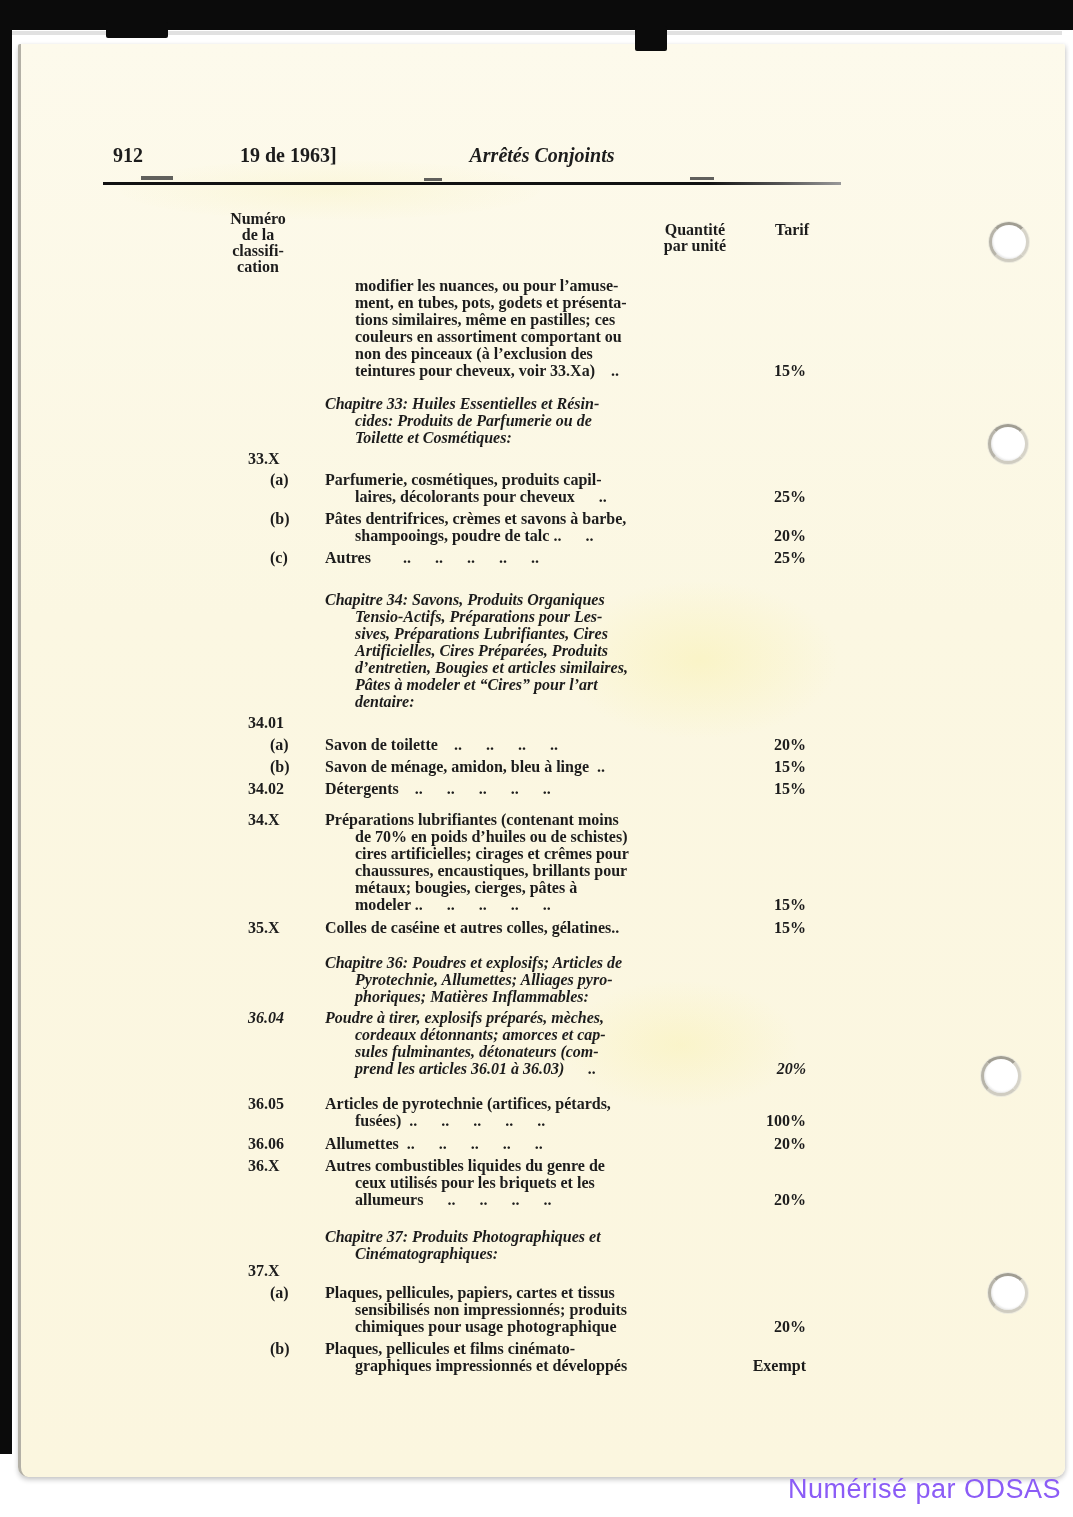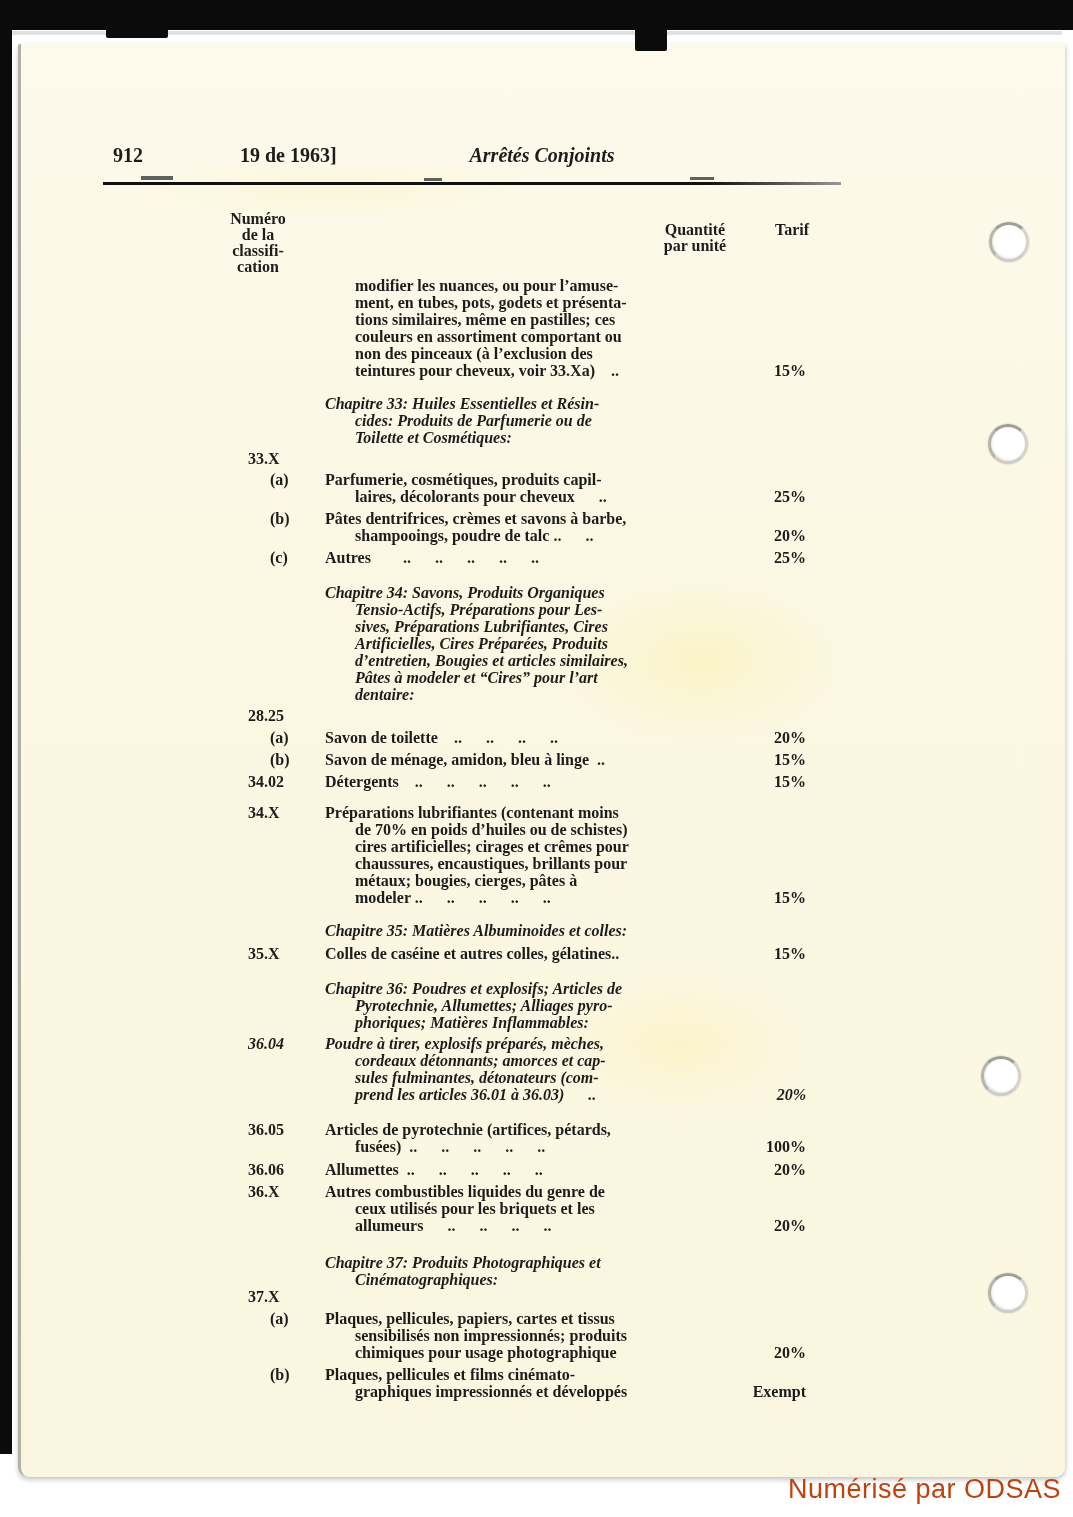--- a/index.html
+++ b/index.html
@@ -52,21 +52,21 @@
           background:#ffffff;
           border:3px solid; border-color:#a19e93 #d6d3c8 #cfccc1 #b7b4a9;
           box-shadow:inset 1px -1px 2px rgba(0,0,0,0.10), 0 0 0 1px #eceadd; }
   .hole-1 { left:989px;  top:222px; }
   .hole-2 { left:988px;  top:424px; }
   .hole-3 { left:981px;  top:1056px; }
   .hole-4 { left:988px;  top:1273px; }
   
   .scan-credit { position:absolute; right:12px; top:1474px;
                  font-family:"Liberation Sans","DejaVu Sans",sans-serif;
-                 font-size:27px; color:#c2410c; letter-spacing:.5px; }
+                 font-size:27px; color:#8b5cf6; letter-spacing:.5px; }
 </style>
 </head>
 <body>
 
 <div class="screen">
 
   <div class="paper"></div>
 
   <div class="smudge" style="left:560px; top:580px; width:280px; height:160px;
               background:radial-gradient(ellipse at center, rgba(248,238,150,0.35), rgba(248,238,150,0) 70%);"></div>
@@ -134,33 +134,33 @@
 shampooings, poudre de talc ..&nbsp;&nbsp;&nbsp;&nbsp;&nbsp;&nbsp;..</div>
       <div class="tarif">20%</div>
     </div>
 
     <div class="row item sub" style="margin-top:5px;">
       <div class="num">(c)</div>
       <div class="desc">Autres&nbsp;&nbsp;&nbsp;&nbsp;&nbsp;&nbsp;&nbsp;&nbsp;..&nbsp;&nbsp;&nbsp;&nbsp;&nbsp;&nbsp;..&nbsp;&nbsp;&nbsp;&nbsp;&nbsp;&nbsp;..&nbsp;&nbsp;&nbsp;&nbsp;&nbsp;&nbsp;..&nbsp;&nbsp;&nbsp;&nbsp;&nbsp;&nbsp;..</div>
       <div class="tarif">25%</div>
     </div>
 
-    <div class="row heading" style="margin-top:18px;">
+    <div class="row heading" style="margin-top:25px;">
       <div class="num"></div>
       <div class="desc">Chapitre 34: Savons, Produits Organiques
 Tensio-Actifs, Préparations pour Les-
 sives, Préparations Lubrifiantes, Cires
 Artificielles, Cires Préparées, Produits
 d’entretien, Bougies et articles similaires,
 Pâtes à modeler et “Cires” pour l’art
 dentaire:</div>
     </div>
 
     <div class="row numonly" style="margin-top:4px;">
-      <div class="num">28.25</div>
+      <div class="num">34.01</div>
     </div>
 
     <div class="row item sub" style="margin-top:5px;">
       <div class="num">(a)</div>
       <div class="desc">Savon de toilette&nbsp;&nbsp;&nbsp;&nbsp;..&nbsp;&nbsp;&nbsp;&nbsp;&nbsp;&nbsp;..&nbsp;&nbsp;&nbsp;&nbsp;&nbsp;&nbsp;..&nbsp;&nbsp;&nbsp;&nbsp;&nbsp;&nbsp;..</div>
       <div class="tarif">20%</div>
     </div>
 
     <div class="row item sub" style="margin-top:5px;">
       <div class="num">(b)</div>
@@ -178,24 +178,20 @@
       <div class="num">34.X</div>
       <div class="desc">Préparations lubrifiantes (contenant moins
 de 70% en poids d’huiles ou de schistes)
 cires artificielles; cirages et crêmes pour
 chaussures, encaustiques, brillants pour
 métaux; bougies, cierges, pâtes à
 modeler ..&nbsp;&nbsp;&nbsp;&nbsp;&nbsp;&nbsp;..&nbsp;&nbsp;&nbsp;&nbsp;&nbsp;&nbsp;..&nbsp;&nbsp;&nbsp;&nbsp;&nbsp;&nbsp;..&nbsp;&nbsp;&nbsp;&nbsp;&nbsp;&nbsp;..</div>
       <div class="tarif">15%</div>
     </div>
 
-    <div class="row heading" style="margin-top:16px;">
-      <div class="num"></div>
-      <div class="desc">Chapitre 35: Matières Albuminoides et colles:</div>
-    </div>
 
     <div class="row item" style="margin-top:6px;">
       <div class="num">35.X</div>
       <div class="desc">Colles de caséine et autres colles, gélatines..</div>
       <div class="tarif">15%</div>
     </div>
 
     <div class="row heading" style="margin-top:18px;">
       <div class="num"></div>
       <div class="desc">Chapitre 36: Poudres et explosifs; Articles de

